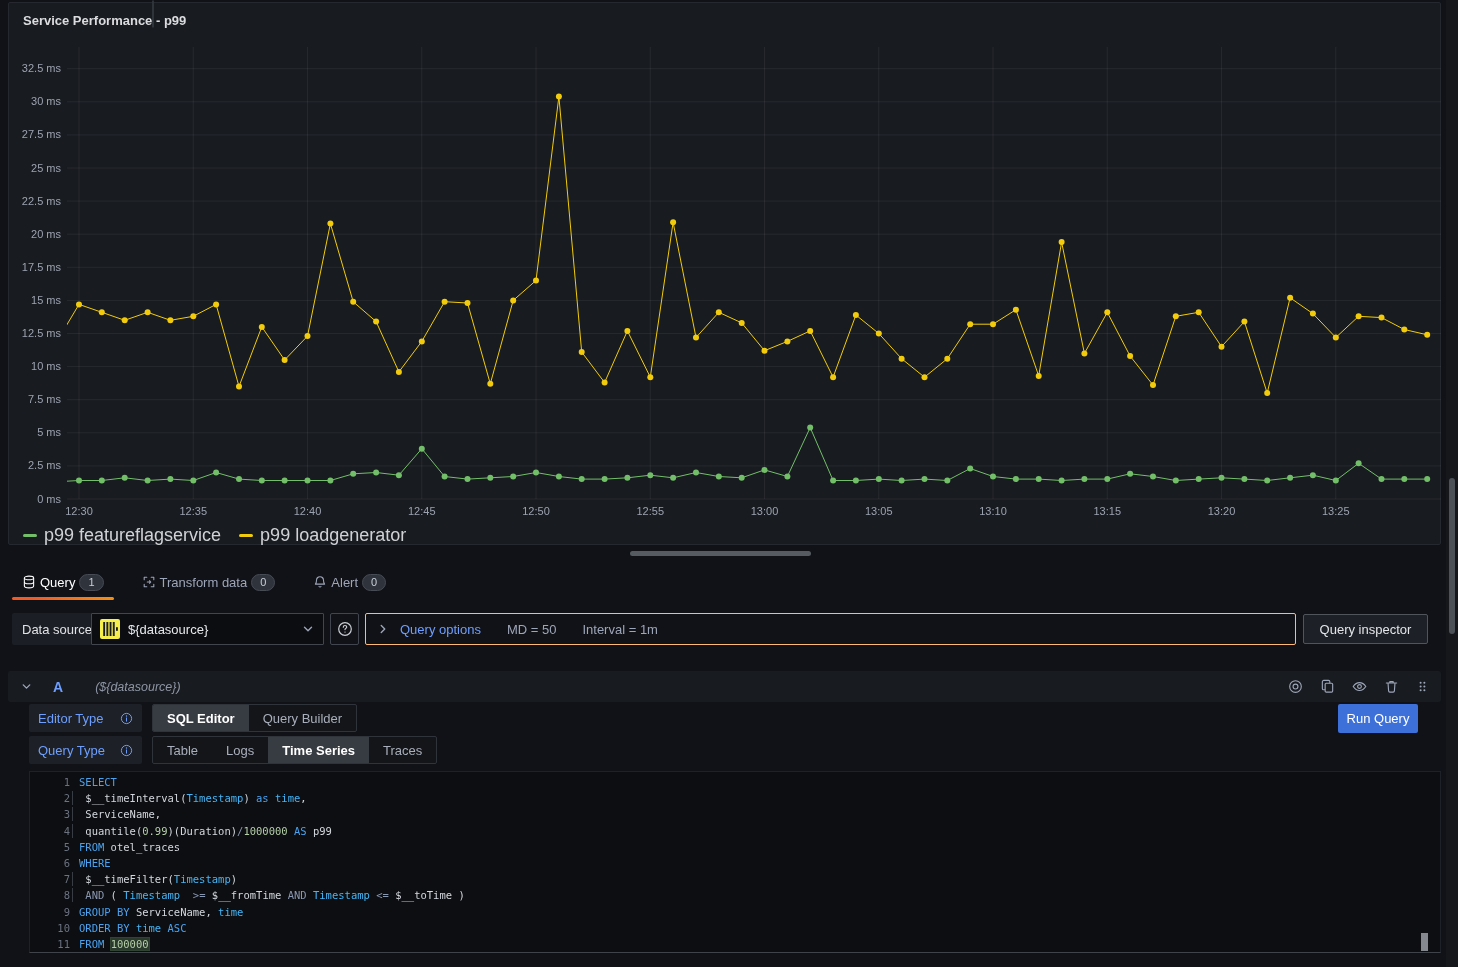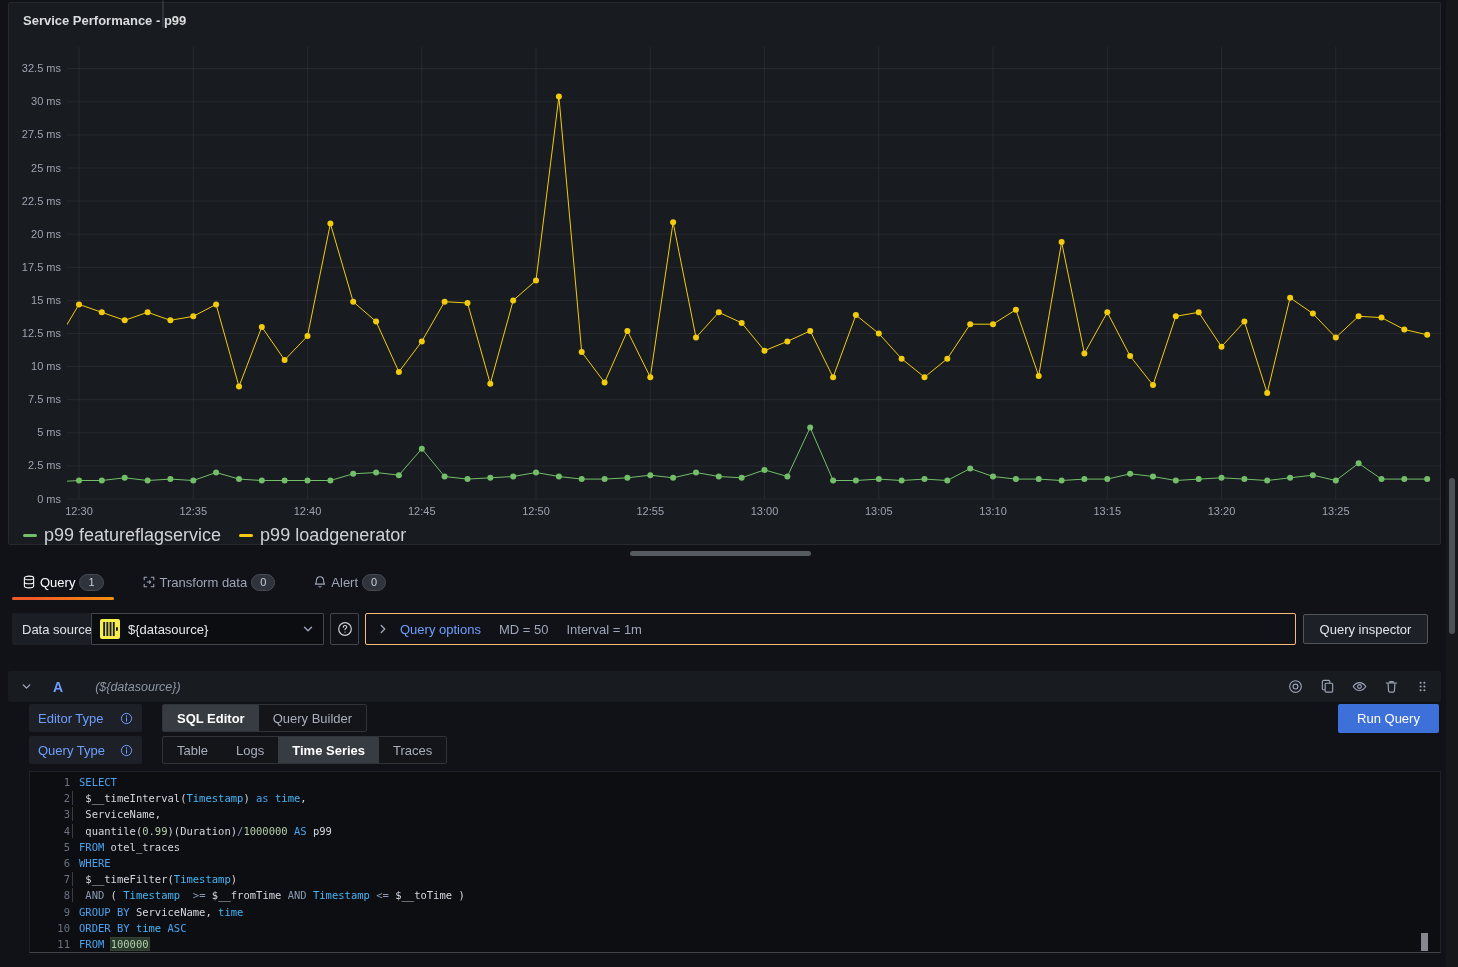--- a/index.html
+++ b/index.html
@@ -40,42 +40,42 @@
     padding:0 8px;gap:8px;cursor:pointer}
   .ds-value{color:#E6E8EC;font-size:13px}
   .ds-chevron{margin-left:auto;color:#9DA5B8;display:flex}
   .help-btn{position:absolute;left:322px;top:0;width:29px;height:32px;box-sizing:border-box;
     border:1px solid #41464E;border-radius:2px;display:flex;align-items:center;justify-content:center;
     color:#C9CDD4;cursor:pointer;background:transparent}
   .qopts{position:absolute;left:357px;top:0;width:931px;height:32px;box-sizing:border-box;
     border:1px solid #fdba74;border-radius:2px;display:flex;align-items:center;gap:10px;padding:0 10px;cursor:pointer}
   .qopts .chev{color:#9DA5B8;display:flex}
   .qopts-label{color:#6E9FFF}
-  .qopts-meta{color:#9DA5B8;margin-left:8px}
+  .qopts-meta{color:#9DA5B8;margin-left:16px}
   .query-inspector{position:absolute;left:1295px;top:1px;width:125px;height:30px;box-sizing:border-box;
     background:#1D2026;border:1px solid #50545B;border-radius:2px;display:flex;align-items:center;
     justify-content:center;color:#E3E5E9;font-weight:500;cursor:pointer}
   
   .query-header{position:absolute;left:8px;top:671px;width:1433px;height:31px;box-sizing:border-box;
     background:#181B20;border-radius:2px;display:flex;align-items:center;padding:0 12px;font-size:13px}
   .qh-chevron{color:#9DA5B8;display:flex;cursor:pointer}
   .qh-ref{color:#6E9FFF;font-weight:700;font-size:14px;margin-left:20px;cursor:pointer}
   .qh-hint{color:#8E96A5;font-style:italic;margin-left:32px;font-size:12.5px}
   .qh-actions{margin-left:auto;display:flex;align-items:center;gap:17px;color:#9DA5B8}
   .qh-actions .icon-btn{display:flex;cursor:pointer}
   
   .opt-label{position:absolute;left:29px;width:113px;height:28px;box-sizing:border-box;background:#1D2127;
     border-radius:2px;display:flex;align-items:center;justify-content:space-between;padding:0 9px;
     font-size:13px;color:#6E9FFF}
   .opt-label .info{display:flex;color:#6E9FFF;cursor:pointer}
-  .seggroup{position:absolute;left:162px;height:28px;box-sizing:border-box;display:inline-flex;
+  .seggroup{position:absolute;left:152px;height:28px;box-sizing:border-box;display:inline-flex;
     border:1px solid #2F343B;border-radius:2px;background:#131519;overflow:hidden}
   .seg{display:flex;align-items:center;padding:0 14px;font-size:13px;color:#A8AEBB;cursor:pointer;white-space:nowrap}
   .seg.selected{background:#373B42;color:#FFFFFF;font-weight:700}
-  .run-query{position:absolute;left:1338px;top:704px;width:101px;height:29px;background:#3D71D9;color:#FFFFFF;
+  .run-query{position:absolute;left:1338px;top:704px;width:80px;height:29px;background:#3D71D9;color:#FFFFFF;
     border-radius:2px;display:flex;align-items:center;justify-content:center;font-size:13px;font-weight:500;cursor:pointer}
   
   .code-editor{position:absolute;left:29px;top:771px;width:1412px;height:182px;box-sizing:border-box;
     background:#0C0E12;border:1px solid #1E2127;border-bottom-color:#3F434A;padding-top:2px;cursor:text;overflow:hidden}
   .code-line{display:flex;height:16.2px;line-height:16.2px;
     font-family:"DejaVu Sans Mono","Liberation Mono",monospace;font-size:10.5px}
   .gutter{flex:0 0 40px;width:40px;text-align:right;color:#6B7280}
   .content{margin-left:9px;position:relative;white-space:pre;color:#D4D7DD}
   .guide{position:absolute;left:-7px;top:1px;height:14px;border-left:1px solid #383D45}
   .tk-kw{color:#4BA3F0}

